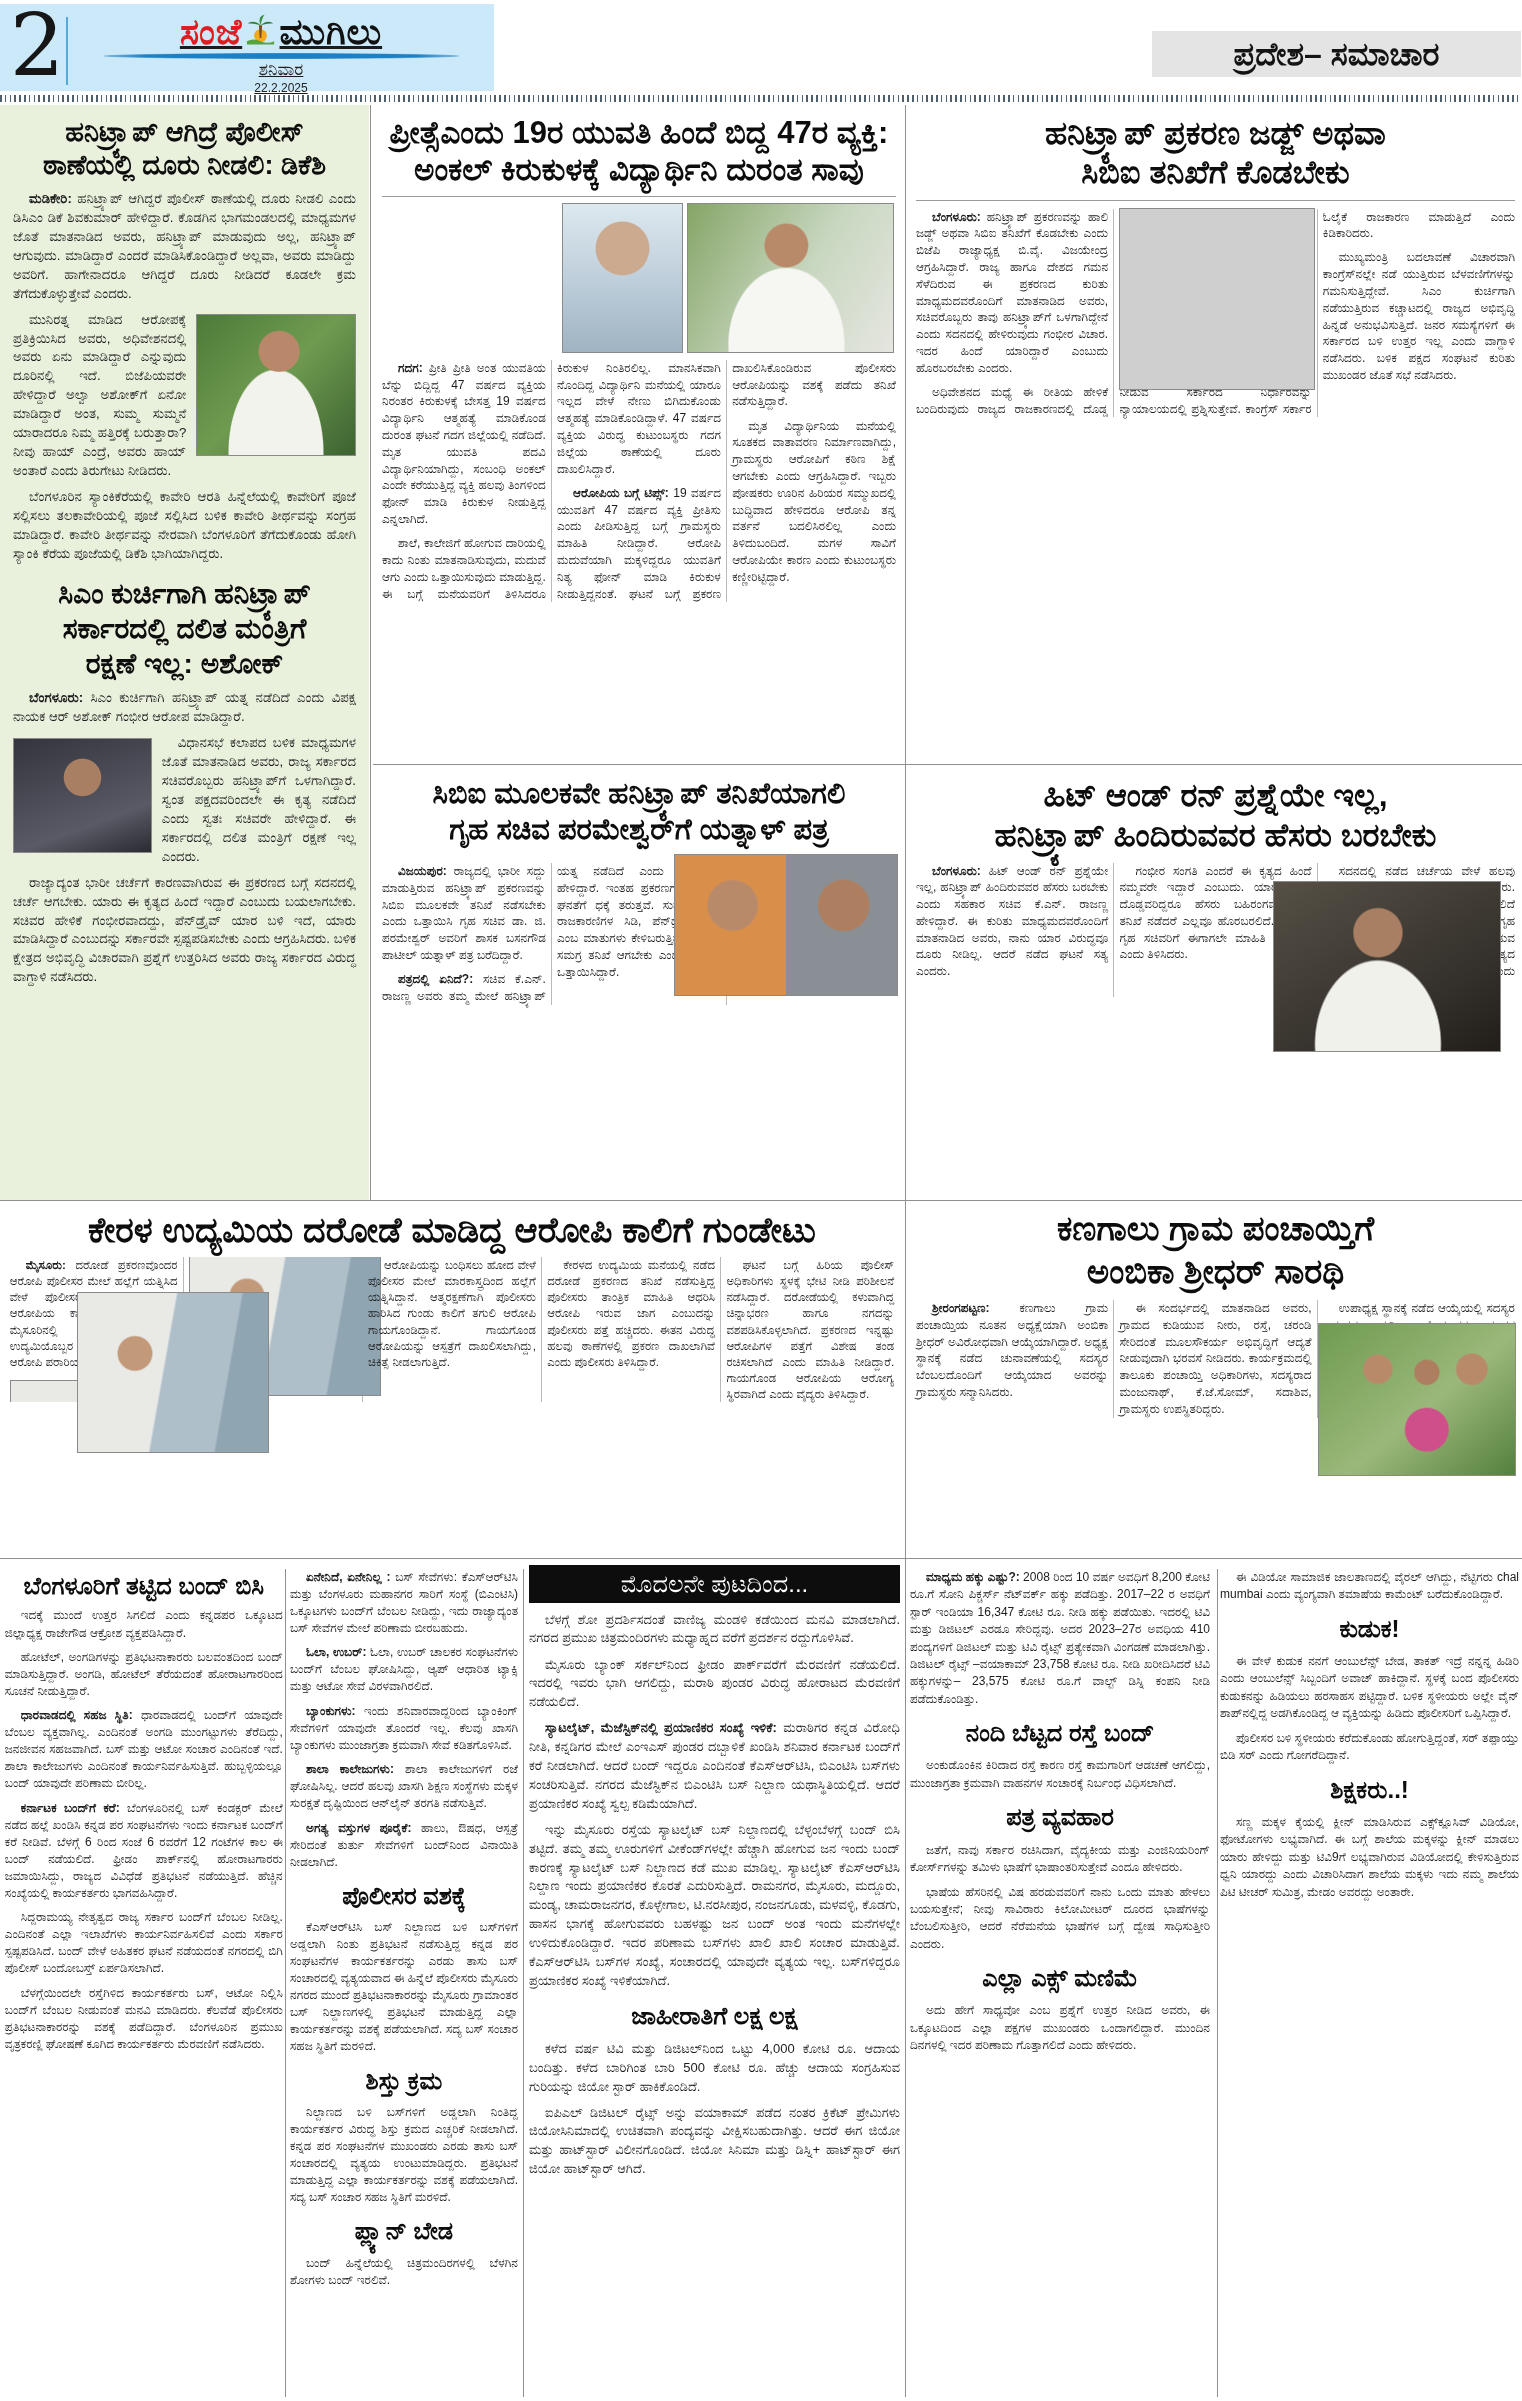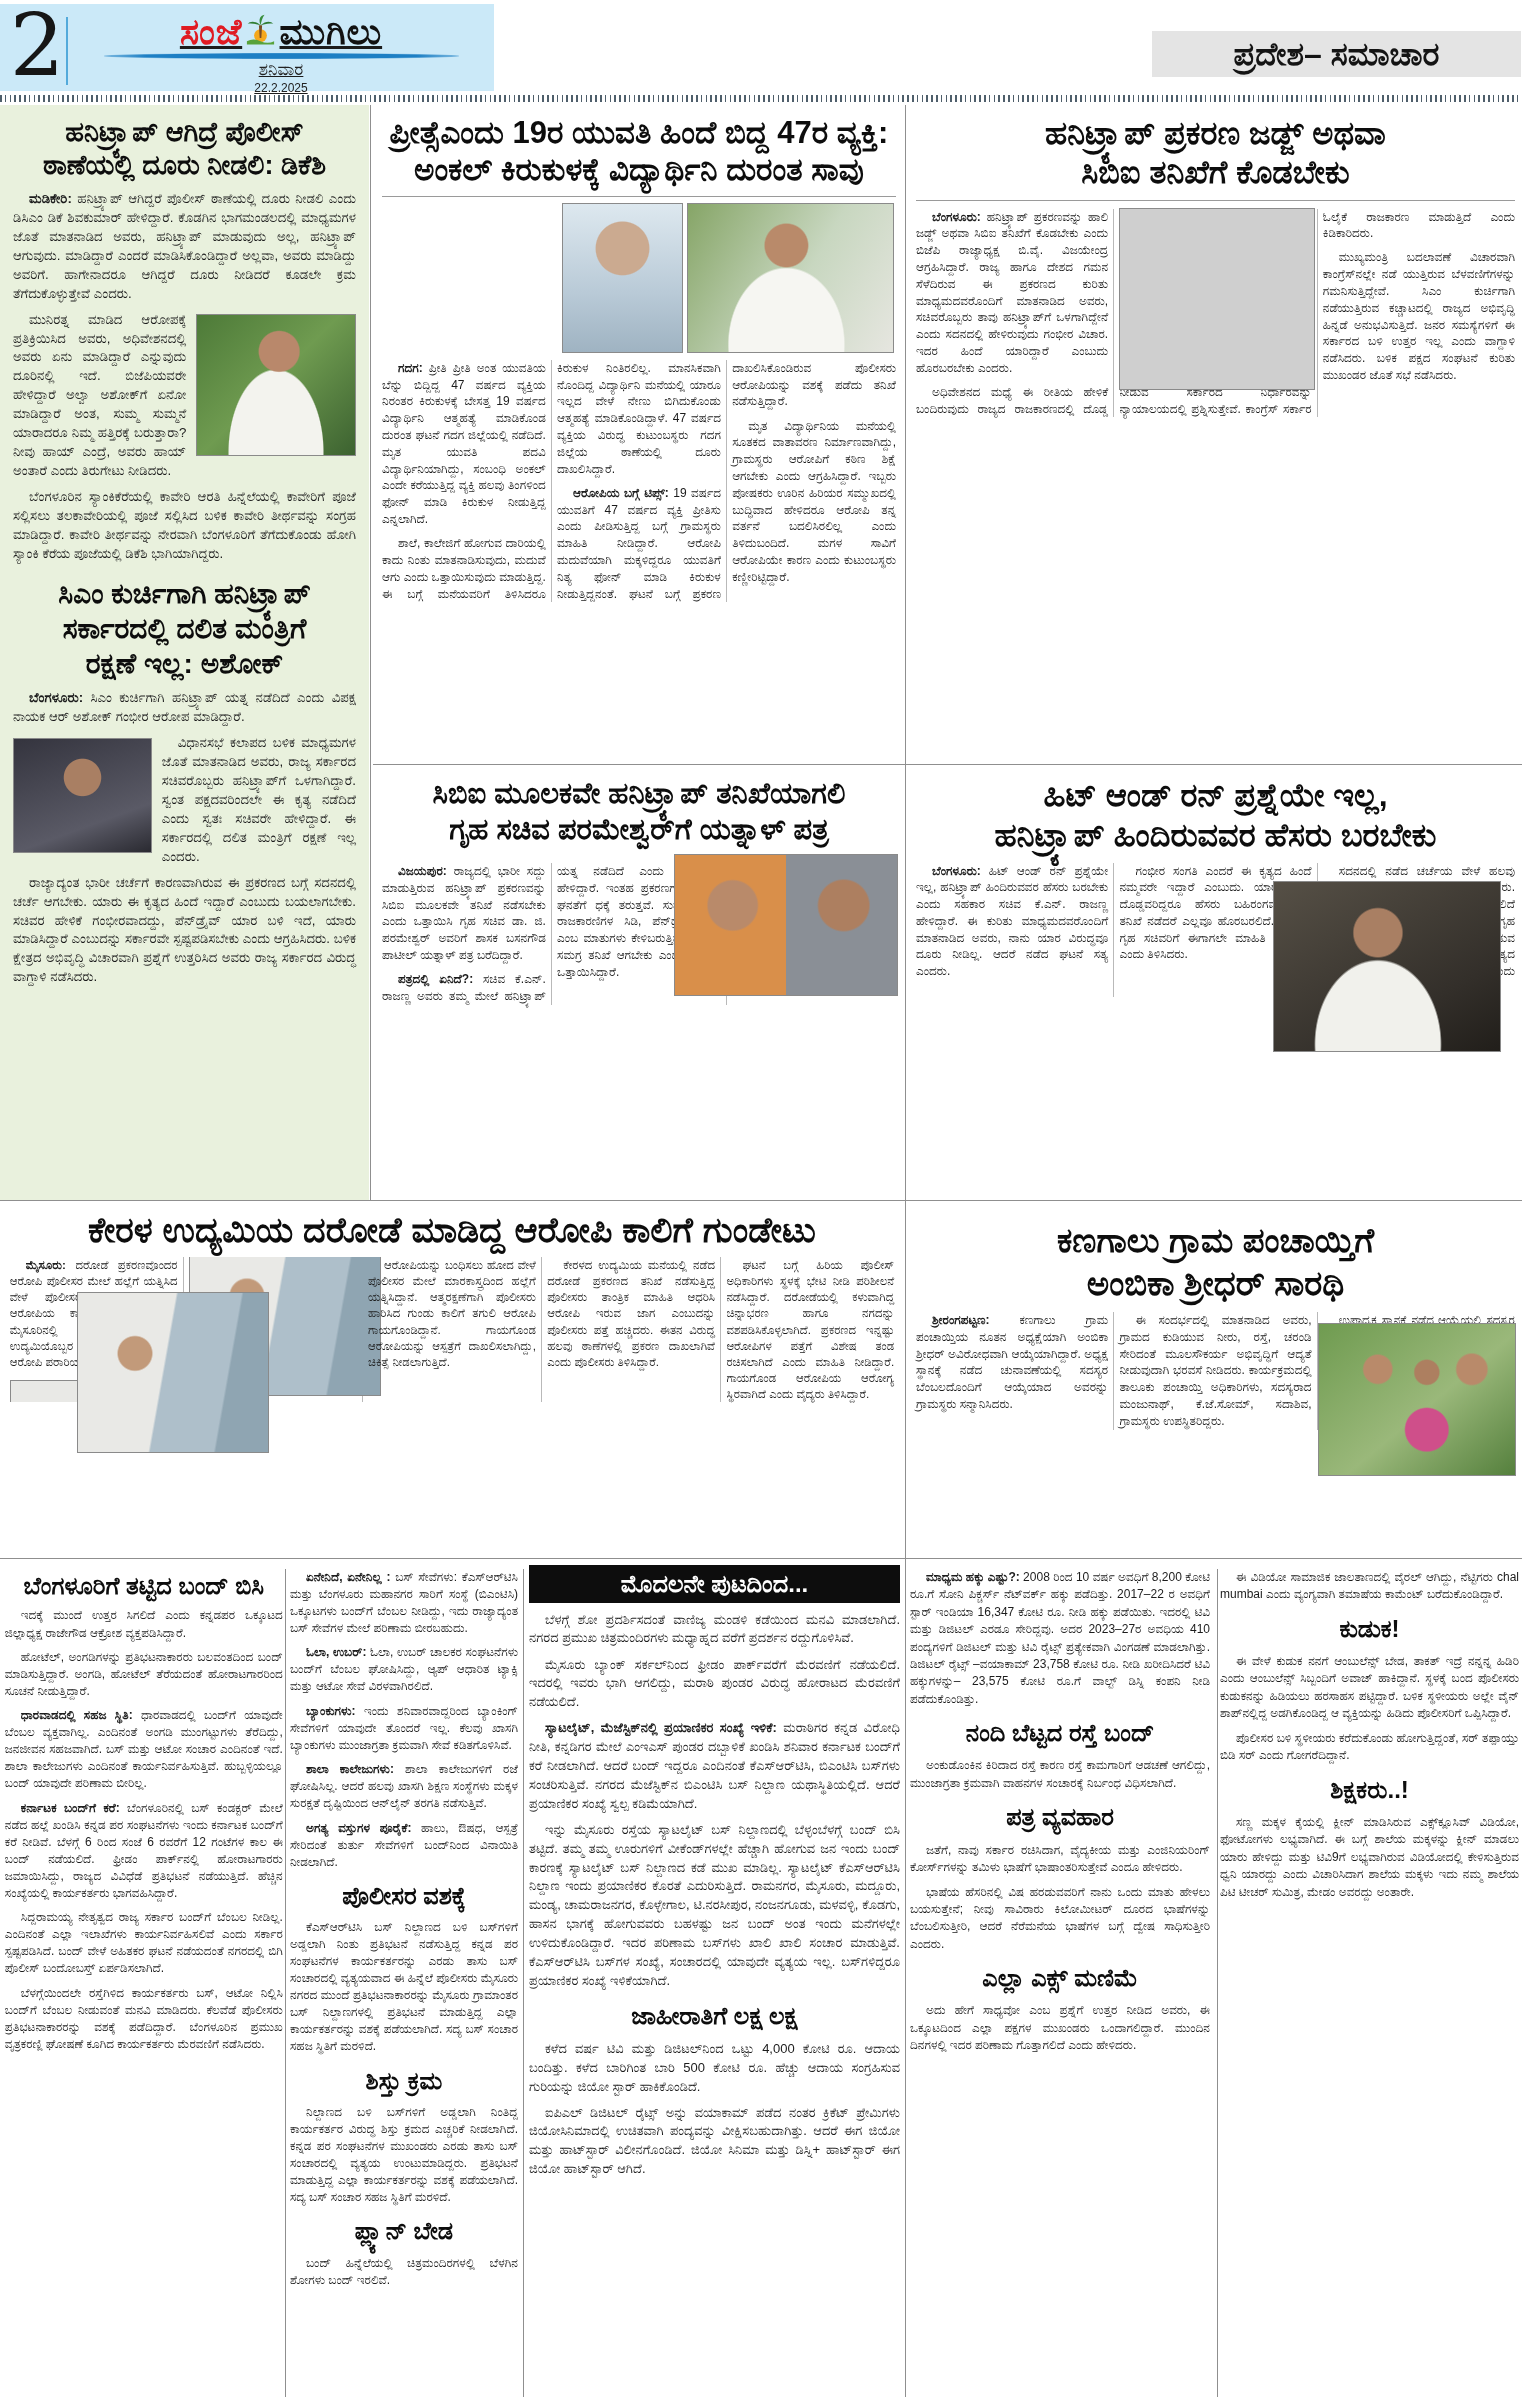--- a/index.html
+++ b/index.html
@@ -80,21 +80,21 @@
   [data-photo="garland-photo"]{width:198px;height:153px;
     background:radial-gradient(circle at 30% 30%,#b98a6a 0 8%,rgba(0,0,0,0) 9%),
                radial-gradient(circle at 55% 32%,#ad7f60 0 8%,rgba(0,0,0,0) 9%),
                radial-gradient(circle at 78% 30%,#b98a6a 0 8%,rgba(0,0,0,0) 9%),
                radial-gradient(circle at 55% 70%,#cf4f8a 0 14%,rgba(0,0,0,0) 15%),
                linear-gradient(140deg,#6f9b50,#9ab87a 55%,#55803d);}
 
   
   .bcol{position:absolute;top:1569px;height:828px;overflow:hidden;}
   .bcol .body{font-size:12px;line-height:1.42;}
-  .banner{background:#0d0d0d;color:#ffffff;font-weight:bold;font-size:24px;text-align:center;
+  .banner{background:#0d0d0d;color:#ffffff;font-weight:normal;font-size:24px;text-align:center;
           padding:4.8px 0;margin:0 0 8px 0;}
 </style>
 </head>
 <body>
 
 <div id="page">
 
   <div class="hdr-blue">
     <div class="page-num">2</div>
     <div class="hdr-div"></div>
@@ -202,21 +202,21 @@
     <div class="body cols5" style="font-size:11.7px;line-height:1.38;">
         <p class="para"><b>ಮೈಸೂರು: </b>ದರೋಡೆ ಪ್ರಕರಣವೊಂದರ ಆರೋಪಿ ಪೊಲೀಸರ ಮೇಲೆ ಹಲ್ಲೆಗೆ ಯತ್ನಿಸಿದ ವೇಳೆ ಪೊಲೀಸರು ಹಾರಿಸಿದ ಗುಂಡು ಆರೋಪಿಯ ಕಾಲಿಗೆ ತಗುಲಿದ ಘಟನೆ ಮೈಸೂರಿನಲ್ಲಿ ನಡೆದಿದೆ. ಕೇರಳದ ಉದ್ಯಮಿಯೊಬ್ಬರ ಮನೆ ದರೋಡೆ ಮಾಡಿದ್ದ ಆರೋಪಿ ಪರಾರಿಯಾಗಿದ್ದ.</p>
         <div class="photo fl-left" data-photo="hospital-photo"></div>
         <p class="para">ಆರೋಪಿಯನ್ನು ಬಂಧಿಸಲು ಹೋದ ವೇಳೆ ಪೊಲೀಸರ ಮೇಲೆ ಮಾರಕಾಸ್ತ್ರದಿಂದ ಹಲ್ಲೆಗೆ ಯತ್ನಿಸಿದ್ದಾನೆ. ಆತ್ಮರಕ್ಷಣೆಗಾಗಿ ಪೊಲೀಸರು ಹಾರಿಸಿದ ಗುಂಡು ಕಾಲಿಗೆ ತಗುಲಿ ಆರೋಪಿ ಗಾಯಗೊಂಡಿದ್ದಾನೆ. ಗಾಯಗೊಂಡ ಆರೋಪಿಯನ್ನು ಆಸ್ಪತ್ರೆಗೆ ದಾಖಲಿಸಲಾಗಿದ್ದು, ಚಿಕಿತ್ಸೆ ನೀಡಲಾಗುತ್ತಿದೆ.</p>
         <p class="para">ಕೇರಳದ ಉದ್ಯಮಿಯ ಮನೆಯಲ್ಲಿ ನಡೆದ ದರೋಡೆ ಪ್ರಕರಣದ ತನಿಖೆ ನಡೆಸುತ್ತಿದ್ದ ಪೊಲೀಸರು ತಾಂತ್ರಿಕ ಮಾಹಿತಿ ಆಧರಿಸಿ ಆರೋಪಿ ಇರುವ ಜಾಗ ಎಂಬುದನ್ನು ಪೊಲೀಸರು ಪತ್ತೆ ಹಚ್ಚಿದರು. ಈತನ ವಿರುದ್ಧ ಹಲವು ಠಾಣೆಗಳಲ್ಲಿ ಪ್ರಕರಣ ದಾಖಲಾಗಿವೆ ಎಂದು ಪೊಲೀಸರು ತಿಳಿಸಿದ್ದಾರೆ.</p>
         <p class="para">ಘಟನೆ ಬಗ್ಗೆ ಹಿರಿಯ ಪೊಲೀಸ್ ಅಧಿಕಾರಿಗಳು ಸ್ಥಳಕ್ಕೆ ಭೇಟಿ ನೀಡಿ ಪರಿಶೀಲನೆ ನಡೆಸಿದ್ದಾರೆ. ದರೋಡೆಯಲ್ಲಿ ಕಳುವಾಗಿದ್ದ ಚಿನ್ನಾಭರಣ ಹಾಗೂ ನಗದನ್ನು ವಶಪಡಿಸಿಕೊಳ್ಳಲಾಗಿದೆ. ಪ್ರಕರಣದ ಇನ್ನಷ್ಟು ಆರೋಪಿಗಳ ಪತ್ತೆಗೆ ವಿಶೇಷ ತಂಡ ರಚಿಸಲಾಗಿದೆ ಎಂದು ಮಾಹಿತಿ ನೀಡಿದ್ದಾರೆ. ಗಾಯಗೊಂಡ ಆರೋಪಿಯ ಆರೋಗ್ಯ ಸ್ಥಿರವಾಗಿದೆ ಎಂದು ವೈದ್ಯರು ತಿಳಿಸಿದ್ದಾರೆ.</p>
       </div>
     <div class="photo abs" style="left:77px;top:90px;" data-photo="hospital-photo"></div>
   </div>
 
-  <div class="article" style="left:908px;top:1202px;width:615px;height:356px;padding:17px 8px;box-sizing:border-box;">
+  <div class="article" style="left:908px;top:1202px;width:615px;height:356px;padding:5px 8px;box-sizing:border-box;">
     <div class="hl" style="font-size:34px;line-height:1.25;margin-bottom:8px;">ಕಣಗಾಲು ಗ್ರಾಮ ಪಂಚಾಯ್ತಿಗೆ
 ಅಂಬಿಕಾ ಶ್ರೀಧರ್ ಸಾರಥಿ</div>
     <div class="body cols3" style="font-size:12px;line-height:1.4;">
         <p class="para"><b>ಶ್ರೀರಂಗಪಟ್ಟಣ: </b>ಕಣಗಾಲು ಗ್ರಾಮ ಪಂಚಾಯ್ತಿಯ ನೂತನ ಅಧ್ಯಕ್ಷೆಯಾಗಿ ಅಂಬಿಕಾ ಶ್ರೀಧರ್ ಅವಿರೋಧವಾಗಿ ಆಯ್ಕೆಯಾಗಿದ್ದಾರೆ. ಅಧ್ಯಕ್ಷ ಸ್ಥಾನಕ್ಕೆ ನಡೆದ ಚುನಾವಣೆಯಲ್ಲಿ ಸದಸ್ಯರ ಬೆಂಬಲದೊಂದಿಗೆ ಆಯ್ಕೆಯಾದ ಅವರನ್ನು ಗ್ರಾಮಸ್ಥರು ಸನ್ಮಾನಿಸಿದರು.</p>
         <p class="para">ಈ ಸಂದರ್ಭದಲ್ಲಿ ಮಾತನಾಡಿದ ಅವರು, ಗ್ರಾಮದ ಕುಡಿಯುವ ನೀರು, ರಸ್ತೆ, ಚರಂಡಿ ಸೇರಿದಂತೆ ಮೂಲಸೌಕರ್ಯ ಅಭಿವೃದ್ಧಿಗೆ ಆದ್ಯತೆ ನೀಡುವುದಾಗಿ ಭರವಸೆ ನೀಡಿದರು. ಕಾರ್ಯಕ್ರಮದಲ್ಲಿ ತಾಲೂಕು ಪಂಚಾಯ್ತಿ ಅಧಿಕಾರಿಗಳು, ಸದಸ್ಯರಾದ ಮಂಜುನಾಥ್, ಕೆ.ಜೆ.ಸೋಮ್, ಸದಾಶಿವ, ಗ್ರಾಮಸ್ಥರು ಉಪಸ್ಥಿತರಿದ್ದರು.</p>
         <p class="para">ಉಪಾಧ್ಯಕ್ಷ ಸ್ಥಾನಕ್ಕೆ ನಡೆದ ಆಯ್ಕೆಯಲ್ಲಿ ಸದಸ್ಯರ ಒಮ್ಮತದ ಅಭ್ಯರ್ಥಿ ಆಯ್ಕೆಯಾದರು. ನೂತನ ಆಡಳಿತ ಮಂಡಳಿಗೆ ಗ್ರಾಮದ ಮುಖಂಡರು, ಸಂಘ ಸಂಸ್ಥೆಗಳ ಪದಾಧಿಕಾರಿಗಳು ಅಭಿನಂದನೆ ಸಲ್ಲಿಸಿದರು. ಬಳಿಕ ಸಿಹಿ ಹಂಚಿ ಸಂಭ್ರಮಿಸಿದರು.</p>
       </div>
     <div class="photo abs" style="left:410px;top:121px;" data-photo="garland-photo"></div>
   </div>
 

